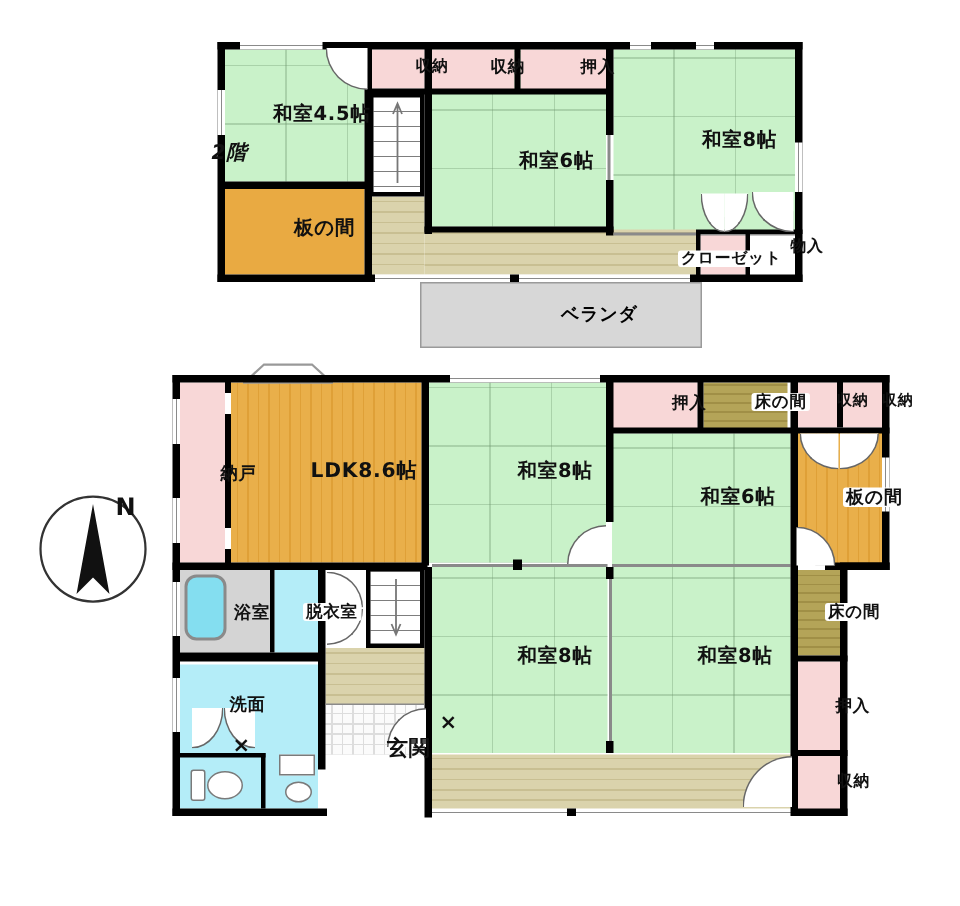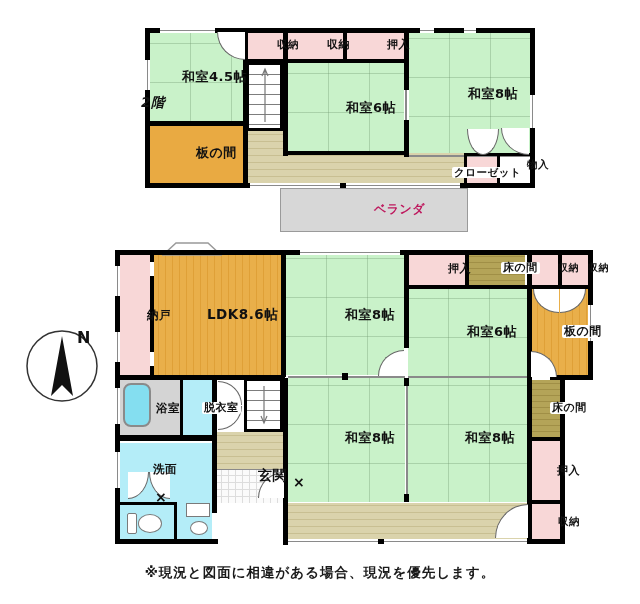--- a/index.html
+++ b/index.html
@@ -99,21 +99,21 @@
   <div class="lab" style="left:117px;top:95px;font-size:13.5px;font-style:italic;">2階</div>
   <div class="lab" style="left:158px;top:70px;font-size:13px;">和室4.5帖</div>
   <div class="lab" style="left:253px;top:39px;font-size:10.5px;">収納</div>
   <div class="lab" style="left:303px;top:39px;font-size:11px;">収納</div>
   <div class="lab" style="left:363px;top:39px;font-size:11px;">押入</div>
   <div class="lab" style="left:322px;top:101px;font-size:13px;">和室6帖</div>
   <div class="lab" style="left:444px;top:87px;font-size:13px;">和室8帖</div>
   <div class="lab" style="left:172px;top:146px;font-size:13px;">板の間</div>
   <div class="lab wbg" style="left:428px;top:167px;font-size:10.5px;">クローゼット</div>
   <div class="lab" style="left:503px;top:159px;font-size:10.5px;">物入</div>
-  <div class="lab" style="left:350px;top:203px;font-size:12px;color:#be185d;">ベランダ</div>
+  <div class="lab" style="left:350px;top:203px;font-size:12px;color:#000000;">ベランダ</div>
 
   <div class="abs pink" style="left:120px;top:255px;width:30px;height:120px;"></div>
   <div class="abs orangev" style="left:152px;top:255px;width:129px;height:120px;"></div>
   <div class="abs tatami" style="left:286px;top:255px;width:118px;height:120px;"></div>
   <div class="abs pink" style="left:408px;top:255px;width:57px;height:31px;"></div>
   <div class="abs khaki" style="left:469px;top:255px;width:56px;height:31px;"></div>
   <div class="abs pink" style="left:531px;top:255px;width:27px;height:30px;"></div>
   <div class="abs pink" style="left:562px;top:255px;width:26px;height:30px;"></div>
   <div class="abs tatami" style="left:408px;top:289px;width:119px;height:87px;"></div>
   <div class="abs orangev" style="left:531px;top:288px;width:58px;height:88px;"></div>
@@ -202,30 +202,29 @@
   <div class="lab" style="left:321px;top:308px;font-size:13px;">和室8帖</div>
   <div class="lab" style="left:424px;top:263px;font-size:11px;">押入</div>
   <div class="lab wbg" style="left:477px;top:262px;font-size:11px;">床の間</div>
   <div class="lab" style="left:534px;top:263px;font-size:10px;">収納</div>
   <div class="lab" style="left:564px;top:263px;font-size:10px;">収納</div>
   <div class="lab" style="left:443px;top:325px;font-size:13px;">和室6帖</div>
   <div class="lab wbg" style="left:538px;top:325px;font-size:12px;">板の間</div>
   <div class="lab" style="left:132px;top:402px;font-size:11.5px;">浴室</div>
   <div class="lab wbg" style="left:178px;top:402px;font-size:11px;">脱衣室</div>
   <div class="lab" style="left:129px;top:463px;font-size:11.5px;">洗面</div>
-  <div class="lab" style="left:234px;top:468px;font-size:14px;">玄関</div>
+  <div class="lab" style="left:234px;top:492px;font-size:14px;">玄関</div>
   <div class="lab" style="left:321px;top:431px;font-size:13px;">和室8帖</div>
   <div class="lab" style="left:441px;top:431px;font-size:13px;">和室8帖</div>
   <div class="lab wbg" style="left:526px;top:402px;font-size:11px;">床の間</div>
   <div class="lab" style="left:533px;top:465px;font-size:11px;">押入</div>
   <div class="lab" style="left:534px;top:516px;font-size:10.5px;">収納</div>
   <div class="lab" style="left:269px;top:475px;font-size:14px;font-weight:700;">×</div>
   <div class="lab" style="left:131px;top:490px;font-size:14px;font-weight:700;">×</div>
 
   <svg class="abs" style="left:25px;top:328px;" width="74" height="76" viewBox="0 0 74 76">
       <circle cx="37" cy="38" r="35" fill="#fff" stroke="#333" stroke-width="1.5"></circle>
       <polygon points="37,8 26,68 37,57 48,68" fill="#111"></polygon>
     </svg>
   <div class="lab" style="left:53px;top:330px;font-size:16px;font-weight:700;">N</div>
 
-  <div class="caption">※現況と図面に相違がある場合、現況を優先します。</div>
 
 </div>
 
 </body></html>

